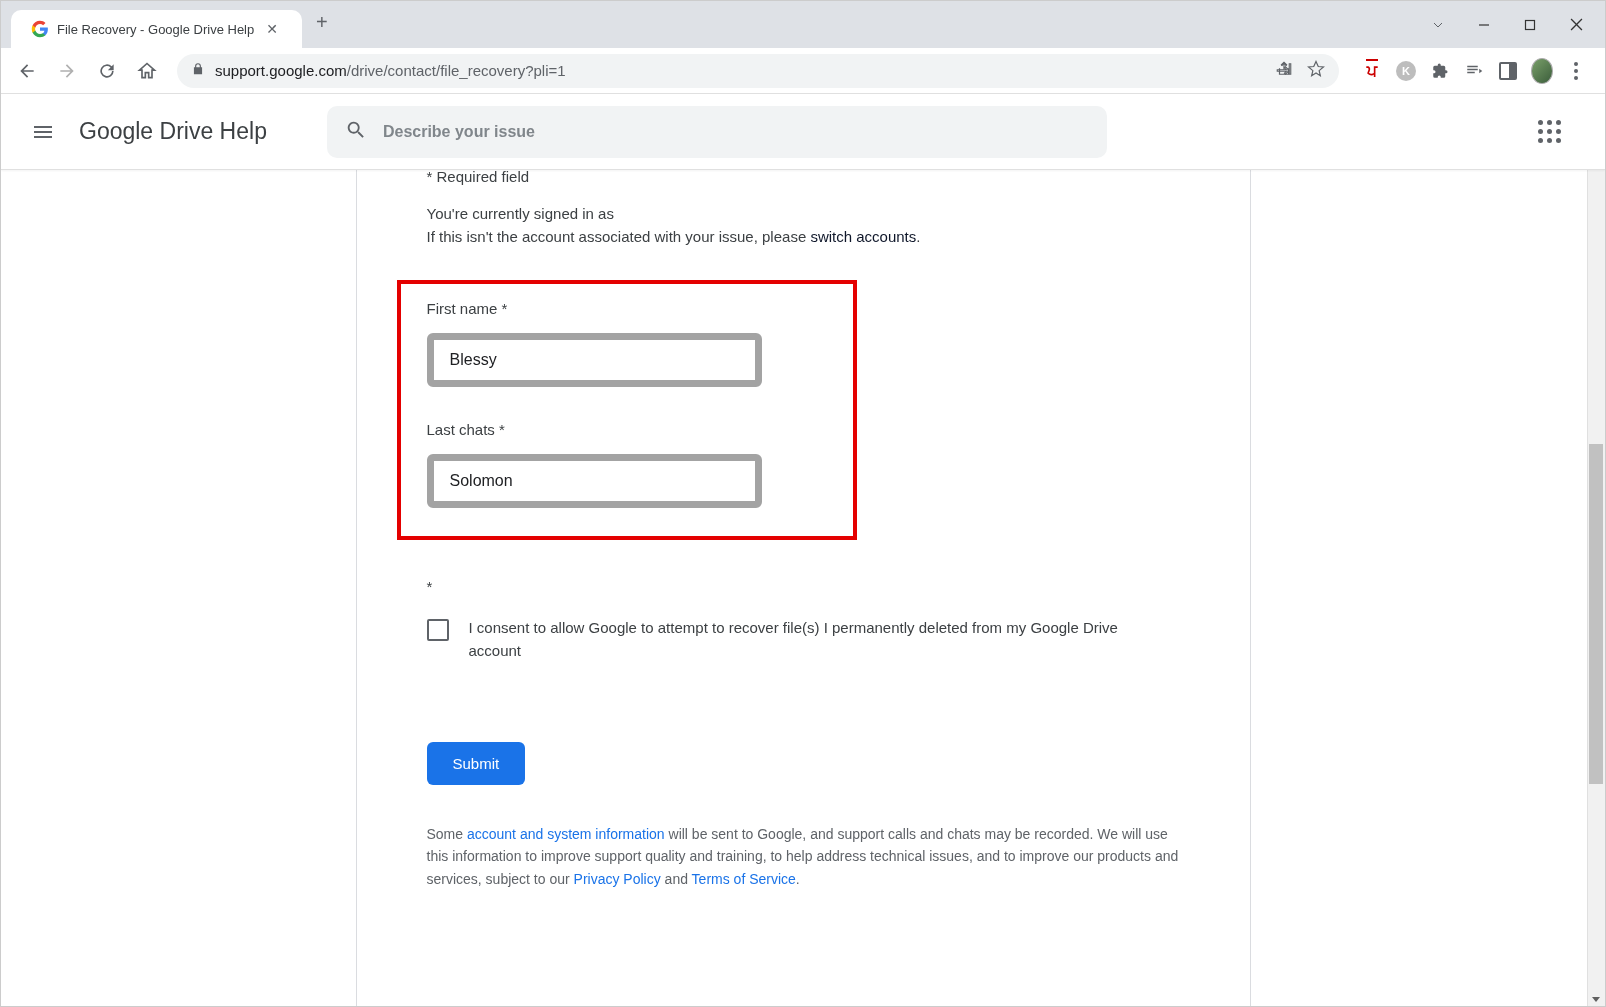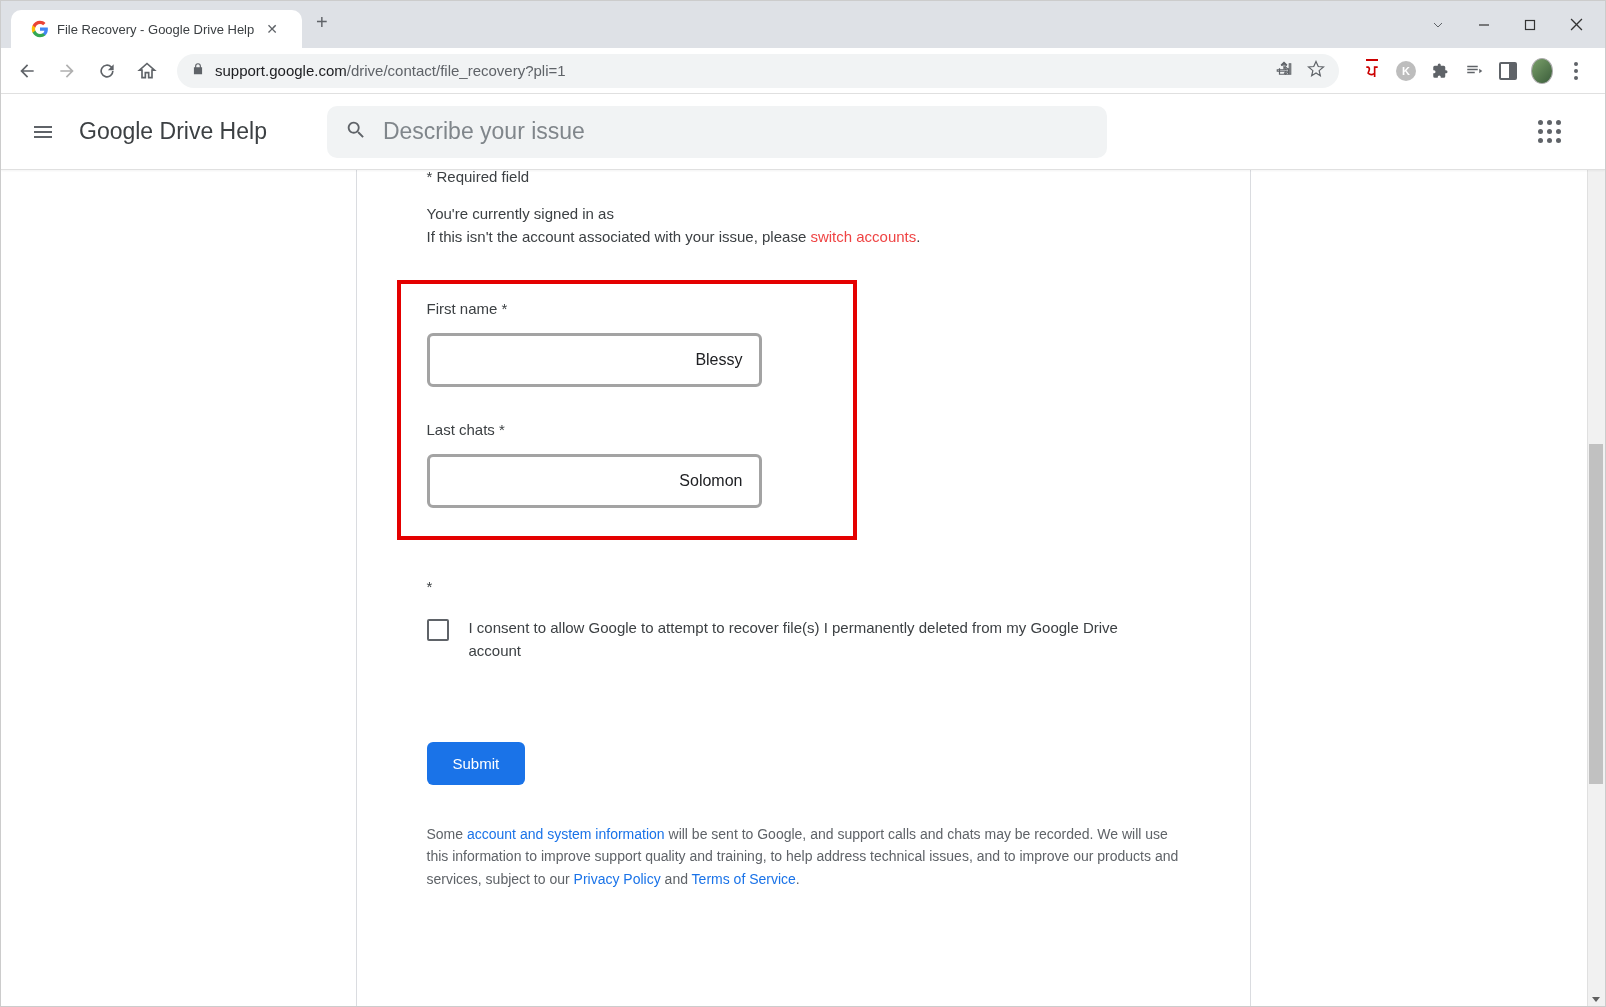--- a/index.html
+++ b/index.html
@@ -130,21 +130,21 @@
     height: 52px;
     background: #f1f3f4;
     border-radius: 10px;
     display: flex;
     align-items: center;
     padding: 0 18px;
     gap: 16px;
   }
   .searchbox svg { width:22px;height:22px;fill:#5f6368;}
   .searchbox input {
-    border:none;background:transparent;font-size:23px;color:#3c4043;outline:none;flex:1;
+    border:none;background:transparent;font-size:16px;color:#3c4043;outline:none;flex:1;font-weight:bold;
   }
   .searchbox input::placeholder{color:#80868b;}
   .header-right{margin-left:auto;display:flex;align-items:center;gap:24px;}
   .apps-grid{display:grid;grid-template-columns:repeat(3,5px);grid-template-rows:repeat(3,5px);gap:4px;}
   .apps-grid span{background:#5f6368;border-radius:50%;}
   .avatar-med{width:34px;height:34px;border-radius:50%;
     background:linear-gradient(135deg,#7aa06a,#3b5d3b);}
 
   .content-wrap {
     position:absolute; left:0; right:0; top:76px; bottom:0;
@@ -154,34 +154,33 @@
     width: 895px;
     margin: -22px auto 0;
     border-left: 1px solid #dadce0;
     border-right: 1px solid #dadce0;
     padding: 20px 70px 60px;
     min-height: 900px;
     background:#fff;
   }
   .req-field { font-size:15px; color:#3c4043; margin-bottom: 18px;}
   .signed-in { font-size:15px; color:#3c4043; line-height:1.5; }
-  .signed-in a { color:#ef4444; text-decoration:none;}
+  .signed-in a { color:#0f172a; text-decoration:none;}
   .highlight-box{
     border: 4px solid #e40000;
     padding: 16px 26px 28px;
     margin-top: 32px;
     margin-left: -30px;
     width: 460px;
   }
   .field-label{ font-size:15px; color:#3c4043; margin-bottom: 16px;}
   .text-input{
-    width: 335px; height: 54px; border:3px solid #a3a3a3; border-radius:6px;
+    width: 335px; height: 54px; border:7px solid #a3a3a3; border-radius:6px;
     padding: 0 16px; font-size:16px; color:#202124; display:flex; align-items:center;
     margin-bottom: 34px;
-    justify-content: flex-end;
   }
   .text-input:last-child{margin-bottom:0;}
   .asterisk-alone{font-size:15px;color:#3c4043;margin-top:38px;margin-bottom:22px;}
   .consent-row{display:flex;gap:20px;align-items:flex-start;}
   .checkbox{
     width:22px;height:22px;border:2px solid #5f6368;border-radius:2px;flex-shrink:0;margin-top:2px;
   }
   .consent-text{font-size:15px;color:#3c4043;line-height:1.5;max-width:680px;}
   .submit-btn{
     margin-top: 80px;

